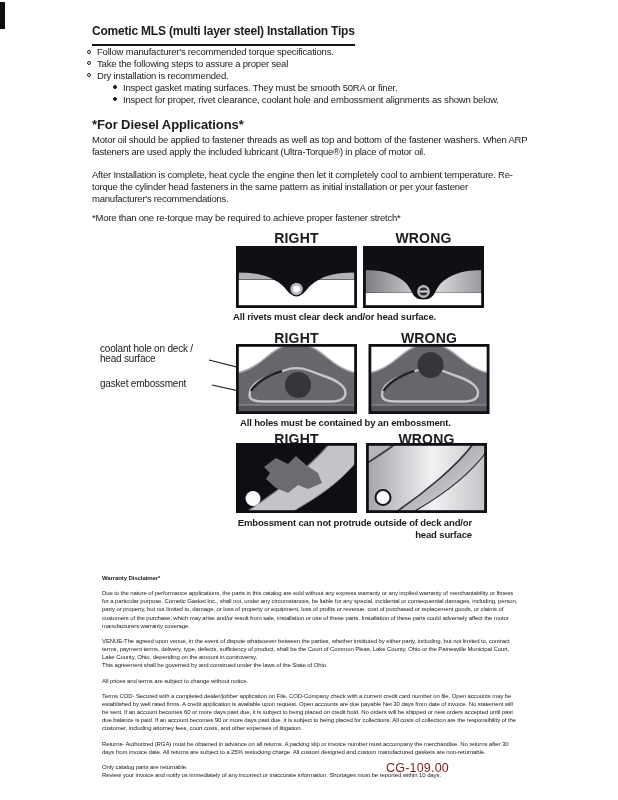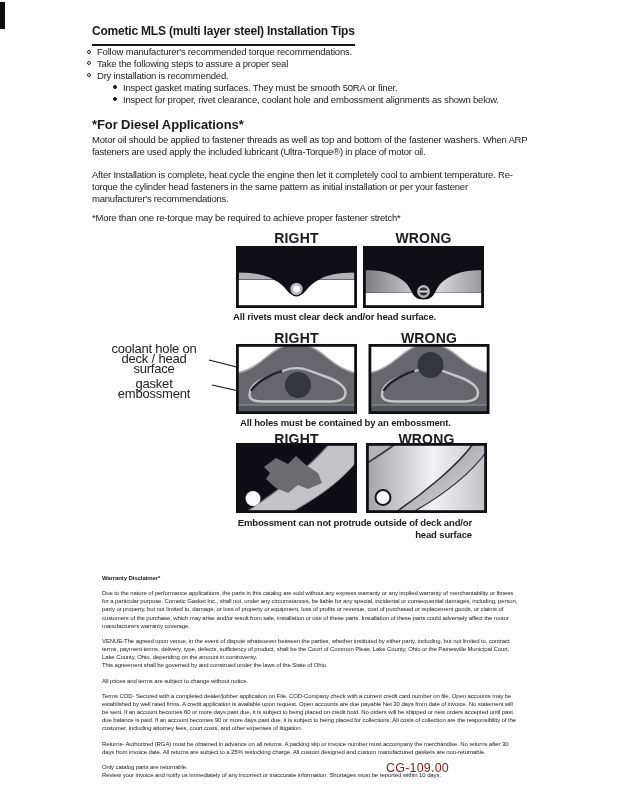--- a/index.html
+++ b/index.html
@@ -19,42 +19,42 @@
   .dot.open { border:1px solid #26262b; }
   .dot.fill { background:#1b1b1e; border:1px solid #1b1b1e; }
 
   .diesel-h { left:92px; top:117px; font-size:13px; font-weight:bold; letter-spacing:-0.1px; }
   .bodytxt { left:92px; width:436px; font-size:9.5px; letter-spacing:-0.22px; line-height:12.1px; }
   .p1 { top:134px; } .p2 { top:169px; } .p3 { top:212px; }
 
   .dlabel { font-size:14px; font-weight:bold; text-align:center; letter-spacing:0.2px; }
   .caption { font-size:9.5px; font-weight:bold; letter-spacing:-0.15px; line-height:11.5px; }
 
-  .ann { width:108px; text-align:center; font-size:13px; letter-spacing:-0.2px; line-height:9.8px; color:#202024; }
+  .ann { width:108px; text-align:left; font-size:10px; letter-spacing:-0.2px; line-height:9.8px; color:#202024; }
 
   .fineprint { left:102px; top:574px; width:418px; font-size:6px; letter-spacing:-0.1px;
                line-height:8.15px; color:#222226; }
   .fineprint .fp-h { font-weight:bold; margin-bottom:7px; }
   .fineprint p { margin-bottom:7px; white-space:pre-line; }
 
   .pagenum { left:386px; top:761px; font-size:12.5px; letter-spacing:0.2px; color:#7f1d1d; }
 
   svg { display:block; }
 </style>
 </head>
 <body>
 
 <div>
 
   <div class="abs edge-mark"></div>
 
   <div class="abs title">Cometic MLS (multi layer steel) Installation Tips</div>
 
   <div class="abs bullets">
-    <div class="b-line"><span class="dot open"></span><span>Follow manufacturer's recommended torque recommendations.</span></div>
+    <div class="b-line"><span class="dot open"></span><span>Follow manufacturer's recommended torque specifications.</span></div>
     <div class="b-line"><span class="dot open"></span><span>Take the following steps to assure a proper seal</span></div>
     <div class="b-line"><span class="dot open"></span><span>Dry installation is recommended.</span></div>
     <div class="b-line sub"><span class="dot fill"></span><span>Inspect gasket mating surfaces.  They must be smooth 50RA or finer.</span></div>
     <div class="b-line sub"><span class="dot fill"></span><span>Inspect for proper, rivet clearance, coolant hole and embossment alignments as shown below.</span></div>
   </div>
 
   <div class="abs diesel-h">*For Diesel Applications*</div>
   <p class="abs bodytxt p1">Motor oil should be applied to fastener threads as well as top and bottom of the fastener washers. When ARP fasteners are used apply the included lubricant (Ultra-Torque®) in place of motor oil.</p>
   <p class="abs bodytxt p2">After Installation is complete, heat cycle the engine then let it completely cool to ambient temperature. Re-torque the cylinder head fasteners in the same pattern as initial installation or per your fastener manufacturer's recommendations.</p>
   <p class="abs bodytxt p3">*More than one re-torque may be required to achieve proper fastener stretch*</p>

